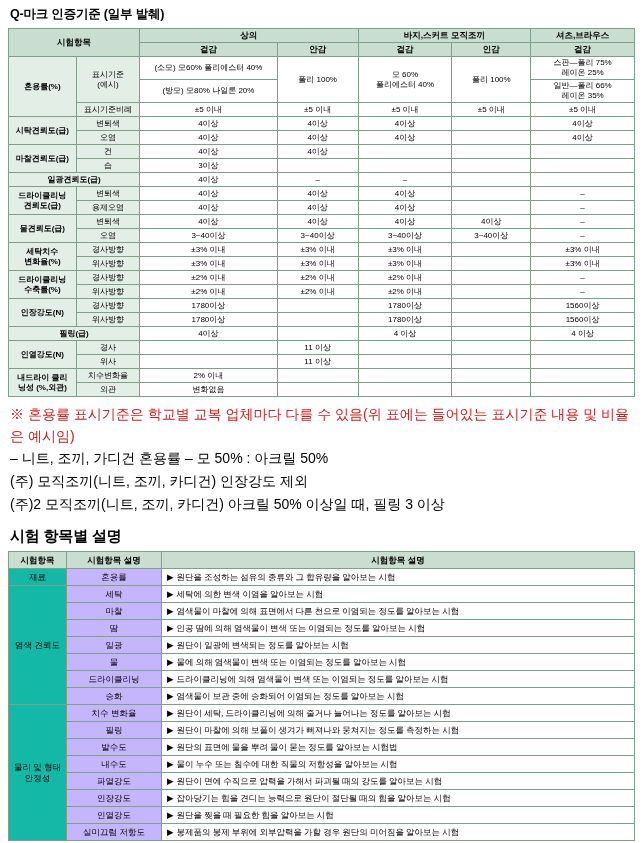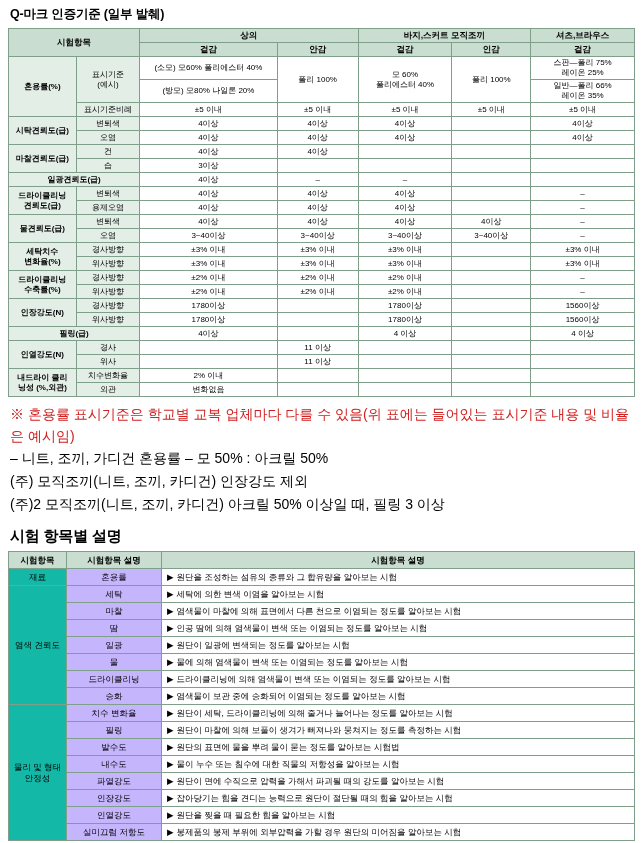--- a/index.html
+++ b/index.html
@@ -85,20 +85,21 @@
     font-weight: normal;
   }
   table.expl td.item {
     background: #c4b5fd;
     text-align: center;
   }
   table.expl td.desc {
     text-align: left;
     background: #ffffff;
     padding-left: 5px;
+    font-family: Liberation Serif, serif;
   }
   .arrow { margin-right: 3px; }
 
   .footer-note {
     margin-top: 7px;
     margin-left: 2px;
     font-size: 14px;
     color: #d02020;
   }
 </style>

